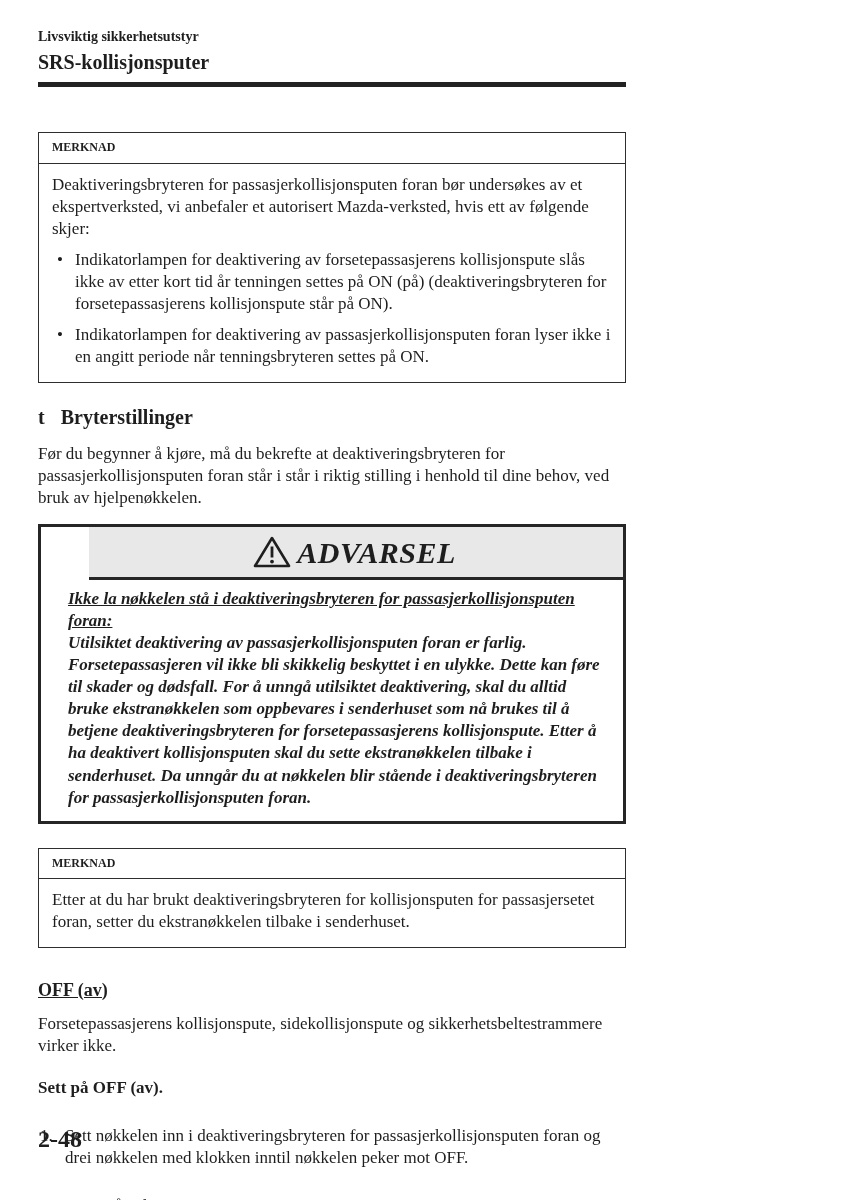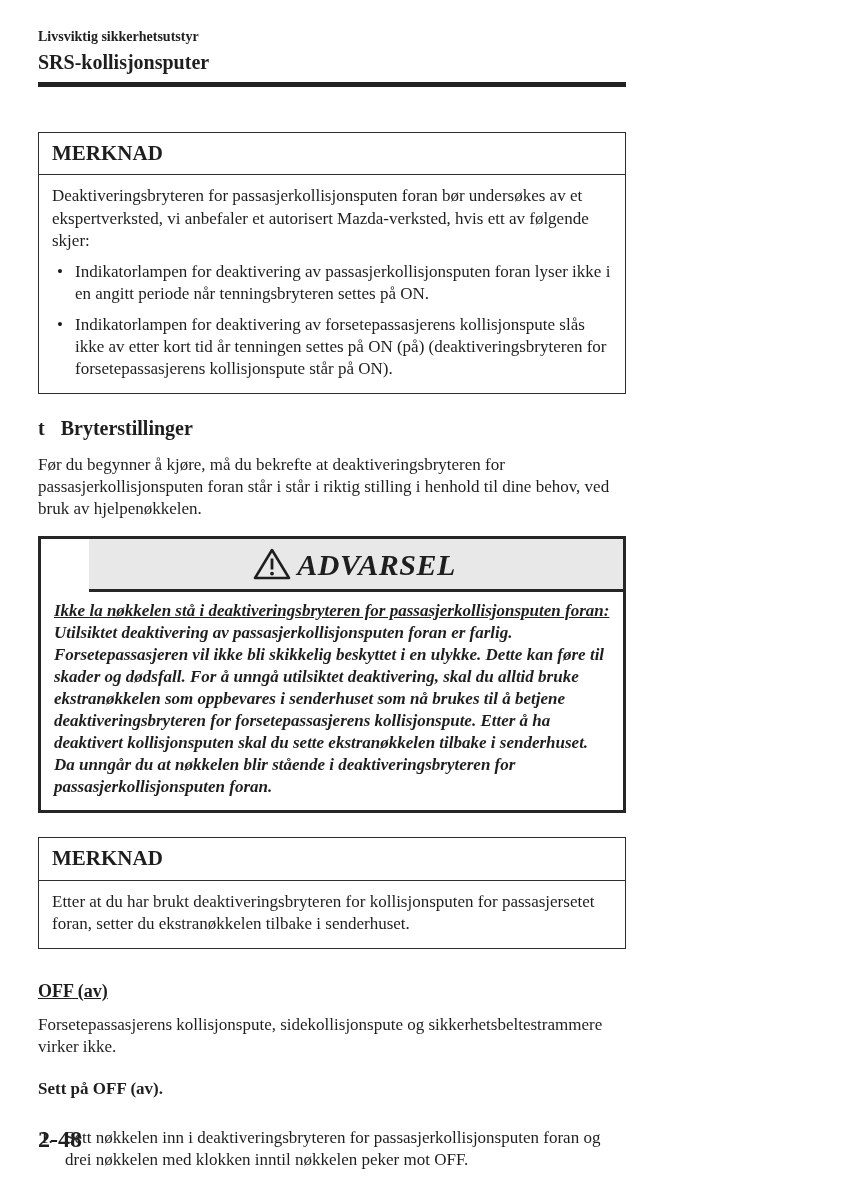--- a/index.html
+++ b/index.html
@@ -20,21 +20,21 @@
   
   .eyebrow { font-size: 14px; font-weight: bold; margin-bottom: 5px; }
   .title   { font-size: 20px; font-weight: bold; line-height: 1.15; }
   .title-rule { margin-top: 8px; height: 5px; background: #222222; width: 100%; }
 
   
   .note-box { border: 1.5px solid #2e2e2e; }
   .note-box-1 { margin-top: 45px; }
   .note-box-2 { margin-top: 24px; }
   .note-header {
-    font-size: 21px; font-weight: bold;
+    font-size: 12px; font-weight: bold;
     padding: 7px 13px;
     border-bottom: 1.5px solid #2e2e2e;
   }
   .note-body { padding: 10px 13px 13px 13px; }
   .note-bullets { list-style: none; margin-top: 9px; }
   .note-bullets li {
     position: relative;
     padding-left: 23px;
     margin-top: 9px;
   }
@@ -69,21 +69,21 @@
     margin-left: 48px;
   }
   .warning-icon { display: inline-flex; }
   .warning-title {
     font-size: 30px;
     font-weight: bold;
     font-style: italic;
     letter-spacing: 0.5px;
   }
   .warning-body {
-    padding: 8px 13px 12px 13px;
+    padding: 8px 13px 12px 27px;
     font-weight: bold;
     font-style: italic;
   }
   .warning-lead { display: block; text-decoration: underline; }
 
   
   .off-heading {
     margin-top: 31px;
     font-size: 18px;
     font-weight: bold;
@@ -123,22 +123,22 @@
     <div class="eyebrow">Livsviktig sikkerhetsutstyr</div>
     <h1 class="title">SRS-kollisjonsputer</h1>
     <div class="title-rule"></div>
   </header>
 
   <section class="note-box note-box-1">
     <div class="note-header">MERKNAD</div>
     <div class="note-body">
       <p>Deaktiveringsbryteren for passasjerkollisjonsputen foran bør undersøkes av et ekspertverksted, vi anbefaler et autorisert Mazda-verksted, hvis ett av følgende skjer:</p>
       <ul class="note-bullets">
+        <li>Indikatorlampen for deaktivering av forsetepassasjerens kollisjonspute slås ikke av etter kort tid år tenningen settes på ON (på) (deaktiveringsbryteren for forsetepassasjerens kollisjonspute står på ON).</li>
         <li>Indikatorlampen for deaktivering av passasjerkollisjonsputen foran lyser ikke i en angitt periode når tenningsbryteren settes på ON.</li>
-        <li>Indikatorlampen for deaktivering av forsetepassasjerens kollisjonspute slås ikke av etter kort tid år tenningen settes på ON (på) (deaktiveringsbryteren for forsetepassasjerens kollisjonspute står på ON).</li>
       </ul>
     </div>
   </section>
 
   <h2 class="section-heading">
     <span>t</span>
     <span>Bryterstillinger</span>
   </h2>
 
   <p class="section-intro">Før du begynner å kjøre, må du bekrefte at deaktiveringsbryteren for passasjerkollisjonsputen foran står i står i riktig stilling i henhold til dine behov, ved bruk av hjelpenøkkelen.</p>

